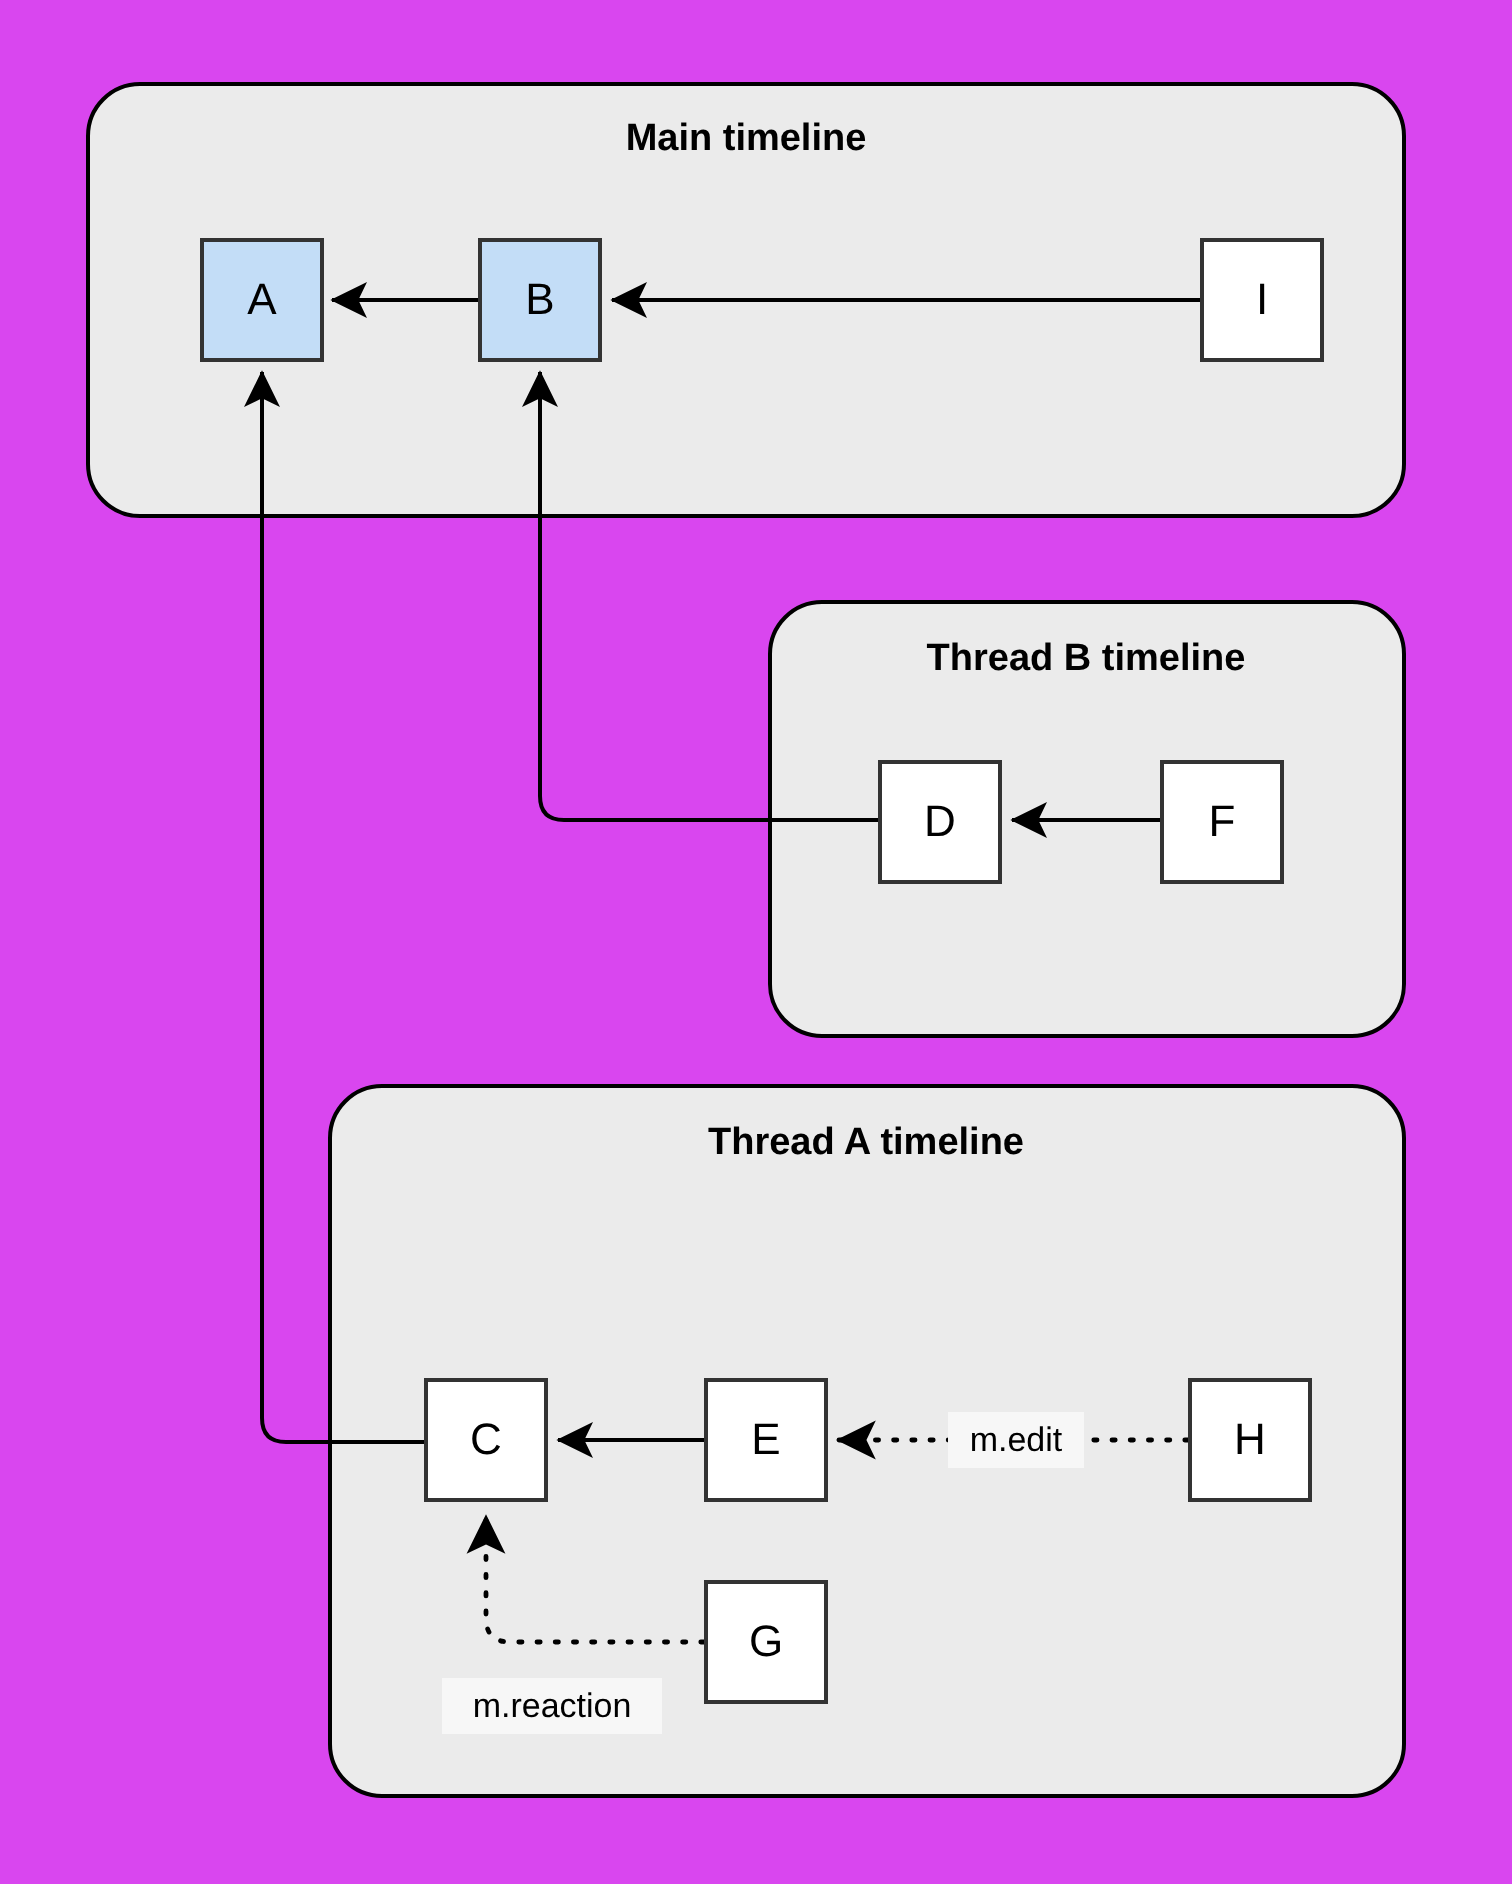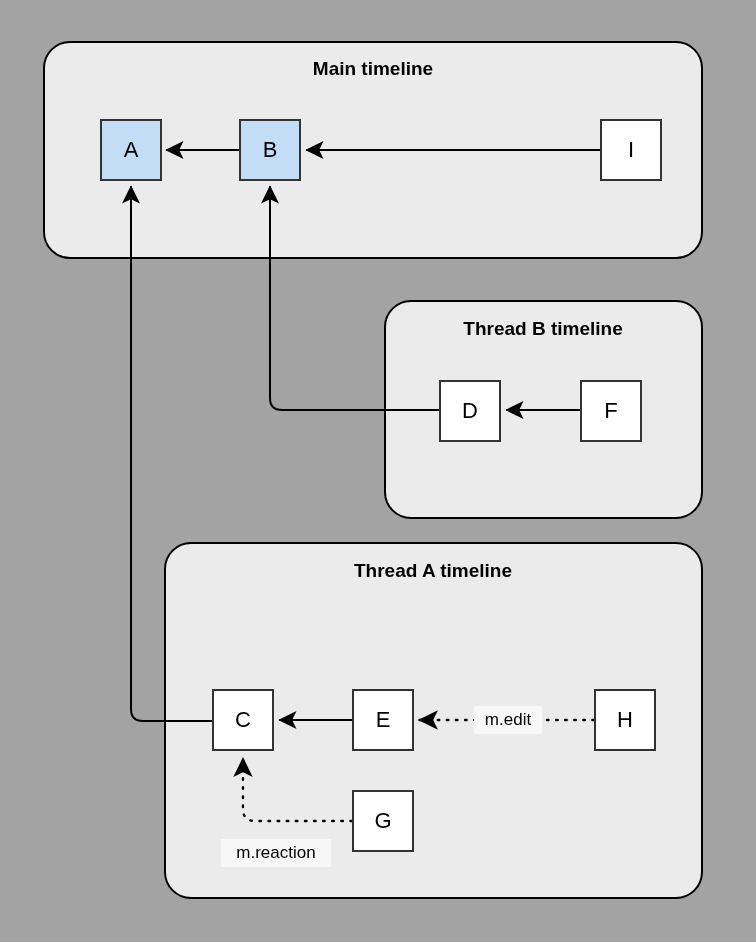--- a/index.html
+++ b/index.html
@@ -10,21 +10,21 @@
   body {
     width: 756px;
     height: 942px;
     font-family: "Liberation Sans", sans-serif;
     overflow: hidden;
   }
   #diagram-root {
     position: relative;
     width: 756px;
     height: 942px;
-    background: #a3a3a3;
+    background: #d946ef;
   }
   svg#diagram {
     display: block;
     width: 756px;
     height: 942px;
   }
   .container-rect {
     fill: #ebebeb;
     stroke: #000000;
     stroke-width: 2;

